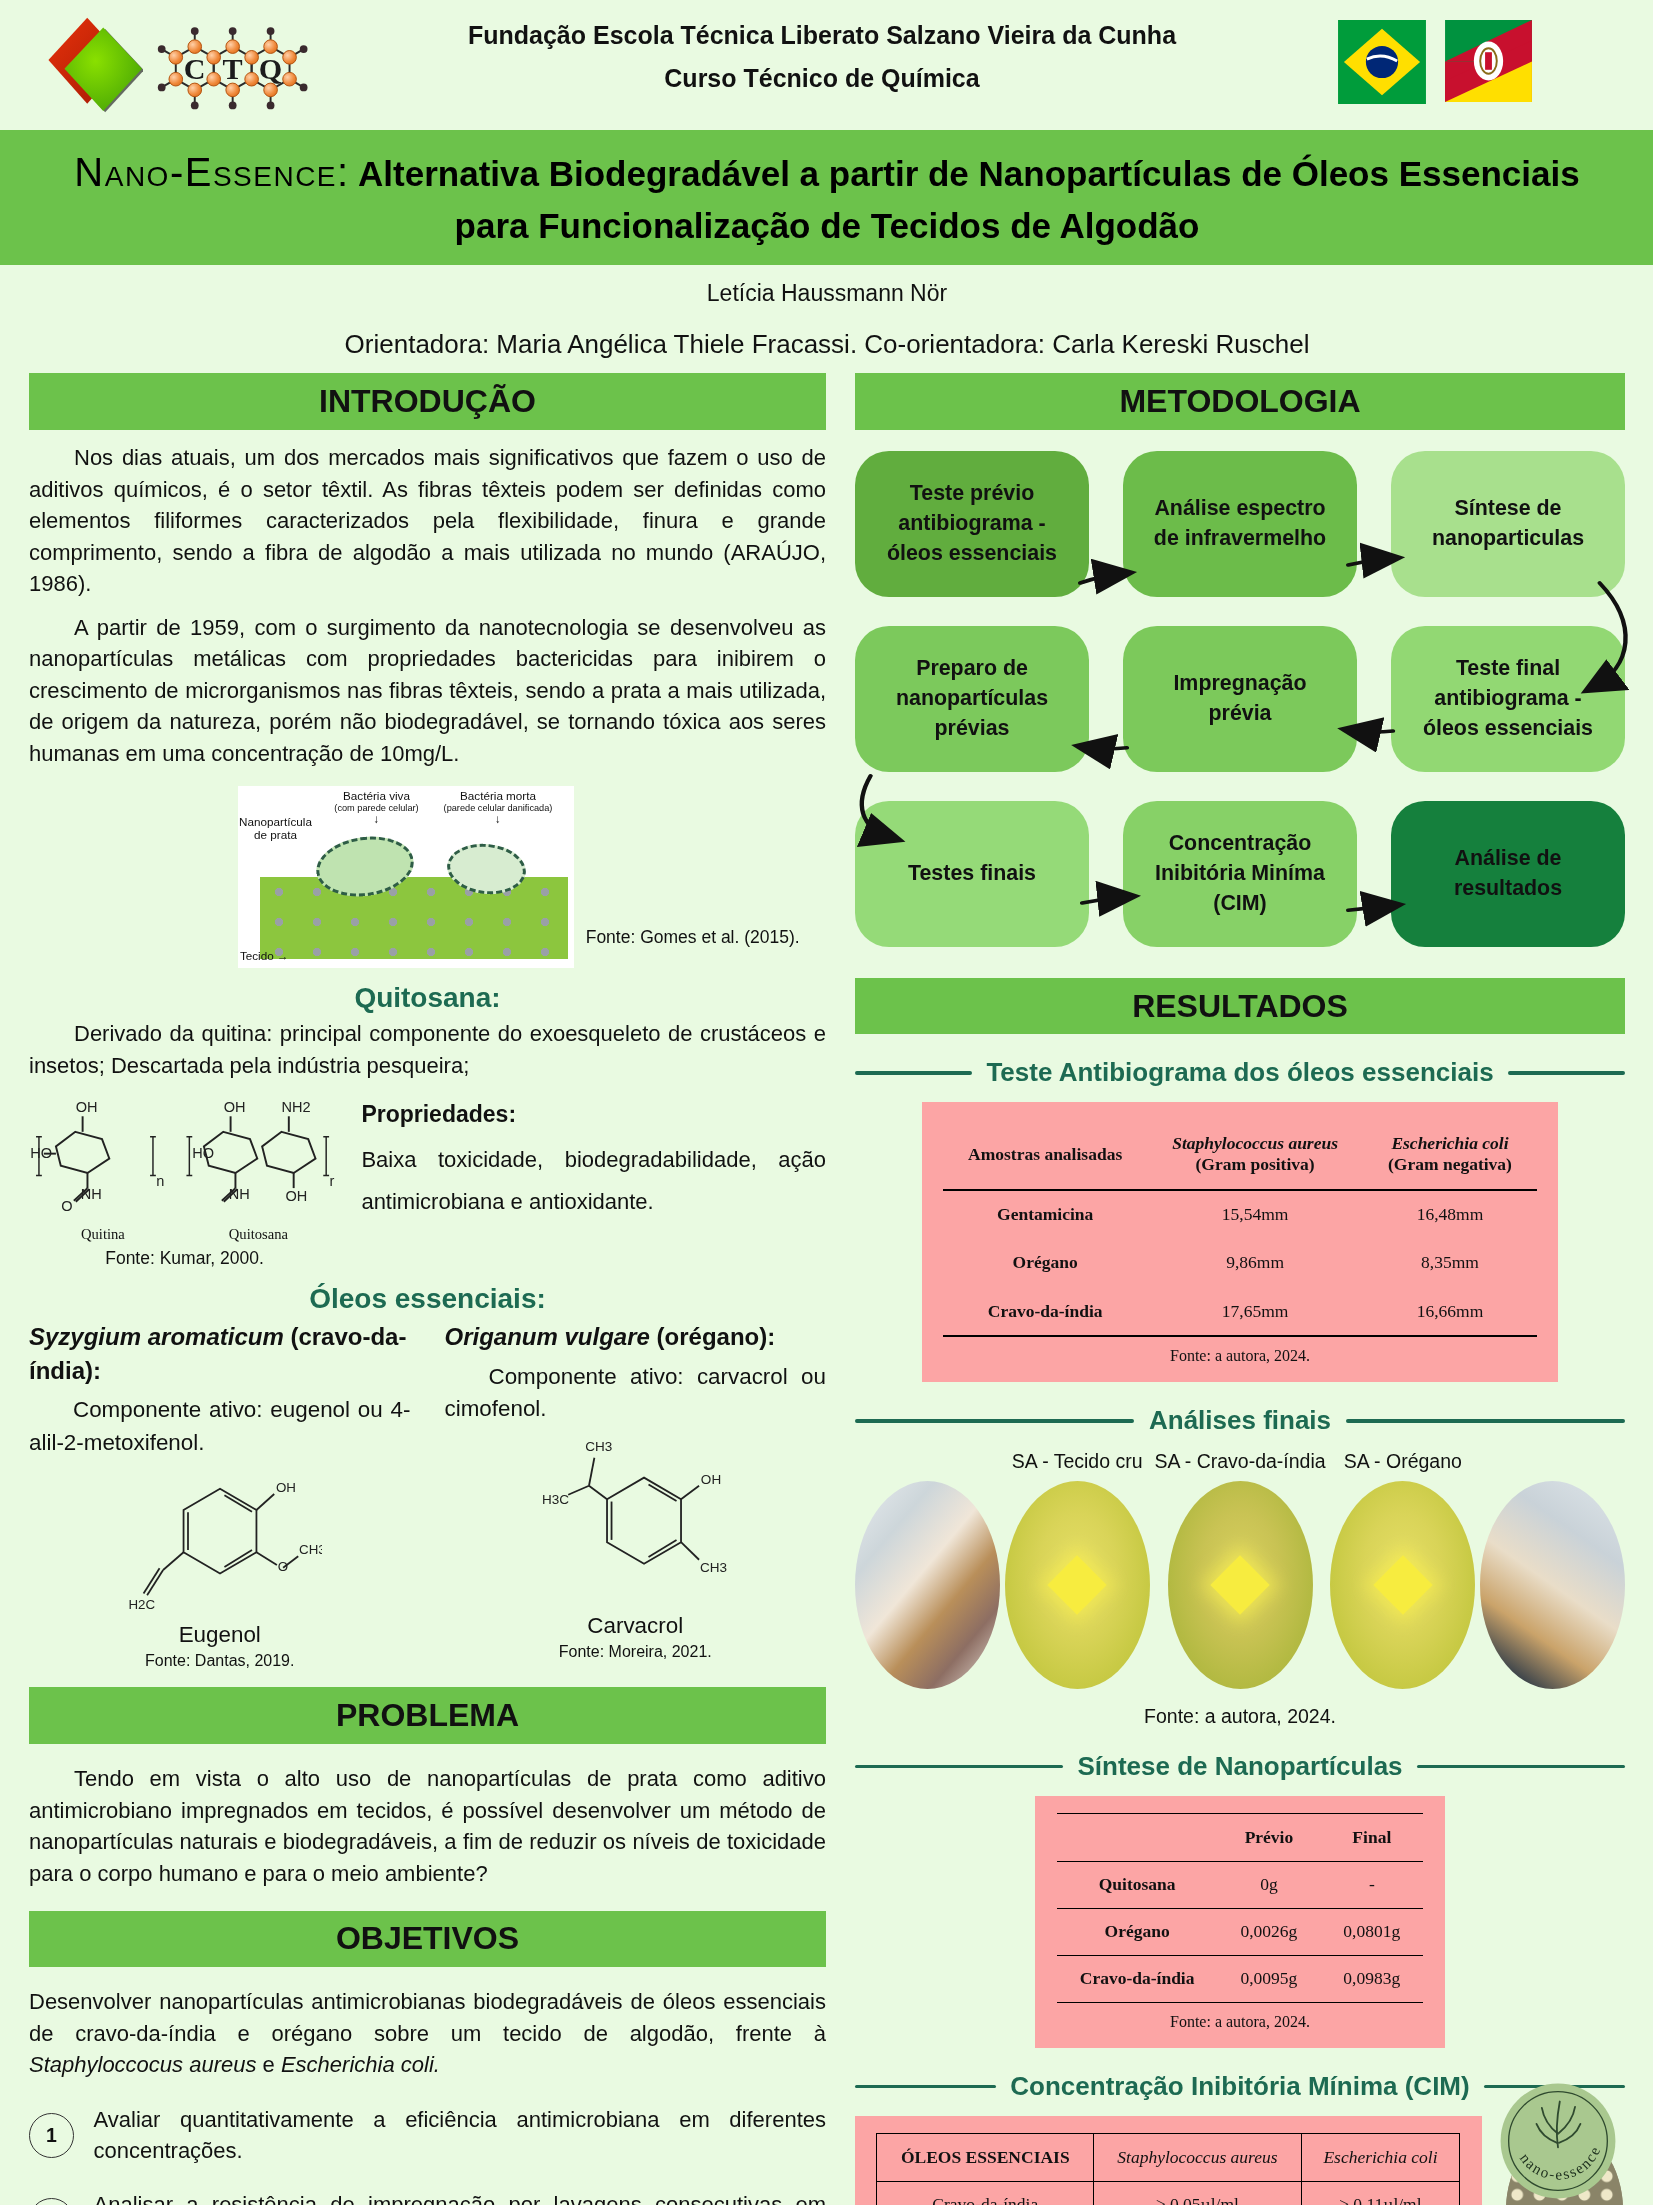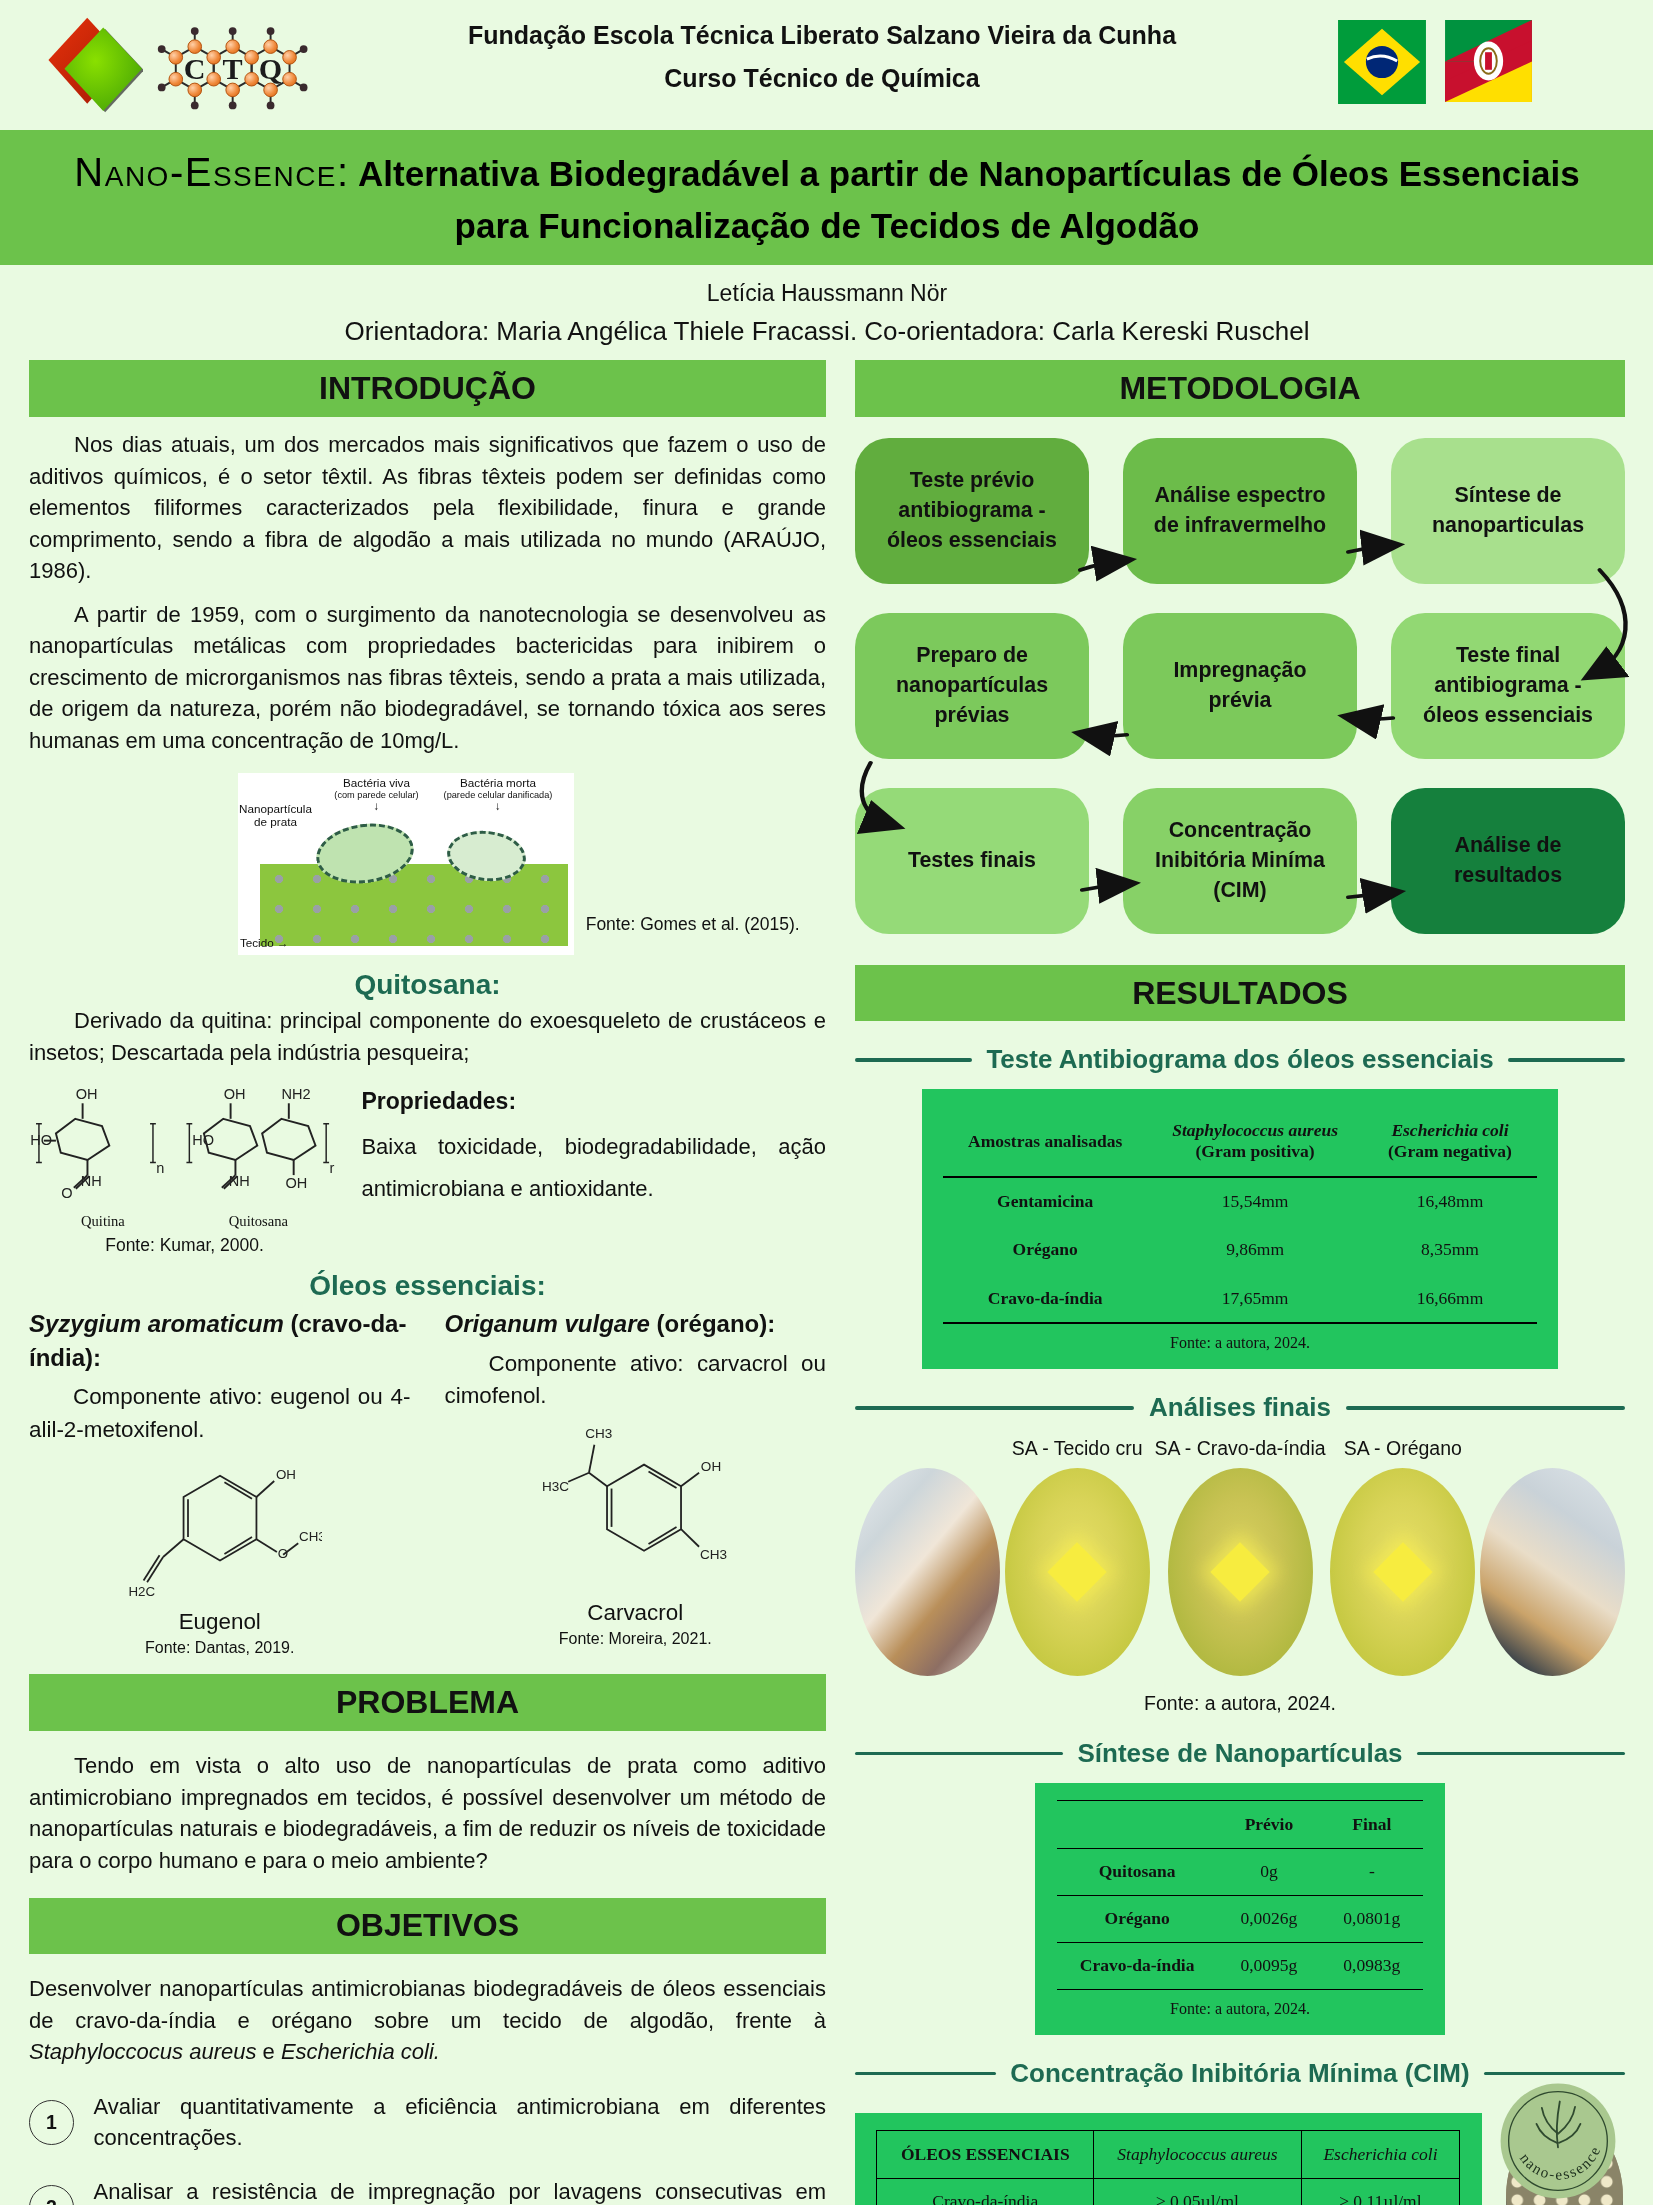--- a/index.html
+++ b/index.html
@@ -13,21 +13,21 @@
     font-weight:bold;font-size:25px;line-height:1.75;}
   .flag{position:absolute;top:20.4px;}
   .flag.br{left:1338px;} .flag.rs{left:1445px;}
   
   .title-band{background:#6cc24b;min-height:135px;display:flex;align-items:center;justify-content:center;
     text-align:center;padding:6.8px 73px;box-sizing:border-box;}
   .title-text{font-size:35px;font-weight:bold;line-height:1.45;color:#000000;}
   .brand{font-variant:small-caps;font-weight:500;font-size:40px;letter-spacing:1.5px;}
   
   .authors{text-align:center;padding:14.6px 0 2.9px;}
-  .author-name{font-size:23px;margin-bottom:9px;}
+  .author-name{font-size:23px;margin-bottom:22px;}
   .advisors{font-size:26px;}
   
   .columns{display:flex;gap:29px;padding:10.7px 29px 0;align-items:flex-start;}
   .col-left{width:797px;flex:none;}
   .col-right{flex:1;min-width:0;}
   .bar{background:#6cc24b;text-align:center;font-weight:bold;font-size:32px;padding:9.7px 0;}
   .jtext{font-size:22px;line-height:1.43;text-align:justify;margin:12.6px 0 0;}
   .ind{text-indent:45px;}
   .i{font-style:italic;} .b{font-weight:bold;}
   .dkh{color:#1d6a52;font-size:28px;font-weight:bold;text-align:center;margin:14.6px 0 3.9px;}
@@ -68,21 +68,21 @@
   .mgrid{position:relative;display:grid;grid-template-columns:repeat(3,1fr);gap:29px 34px;margin-top:21.4px;}
   .mbox{border-radius:34px;display:flex;align-items:center;justify-content:center;text-align:center;
     font-weight:bold;font-size:21.4px;line-height:1.4;padding:20.4px 17.5px;box-sizing:border-box;min-height:146px;}
   .m1{background:#61ad3e;} .m2{background:#6cbc4a;} .m3{background:#7cc95c;}
   .m4{background:#a8e08d;} .m5{background:#92d873;} .m6{background:#7cc95b;}
   .m7{background:#95da78;} .m8{background:#87d167;} .m9{background:#15803d;}
   .arrows{position:absolute;inset:0;width:100%;height:100%;overflow:visible;pointer-events:none;}
   
   .sub{display:flex;align-items:center;gap:14.6px;color:#1d6a52;font-weight:bold;font-size:26px;margin:23px 0 13.6px;}
   .sub::before,.sub::after{content:"";flex:1;height:3.4px;background:#1d6a52;border-radius:1.9px;}
-  .tcard{background:#22c55e;margin:10px auto;padding:17.5px 21.4px;width:fit-content;
+  .tcard{background:#fca5a5;margin:0 auto;padding:17.5px 21.4px;width:fit-content;
     font-family:"Liberation Serif",serif;}
   table{border-collapse:collapse;font-size:17.5px;}
   .t1 th,.t1 td{padding:13.6px 25px;text-align:center;}
   .t1 thead tr{border-bottom:2.4px solid #000;}
   .t1 tbody tr:last-child{border-bottom:2.4px solid #000;}
   .t2 th,.t2 td{padding:12.6px 23px;text-align:center;border-bottom:1.9px solid #000;}
   .t2 thead tr{border-top:1.9px solid #000;}
   .t3 th,.t3 td{padding:12.6px 16.5px;text-align:center;border:1.5px solid #000;}
   .tcap{text-align:center;font-size:16px;padding-top:9.7px;font-family:"Liberation Serif",serif;}
   

